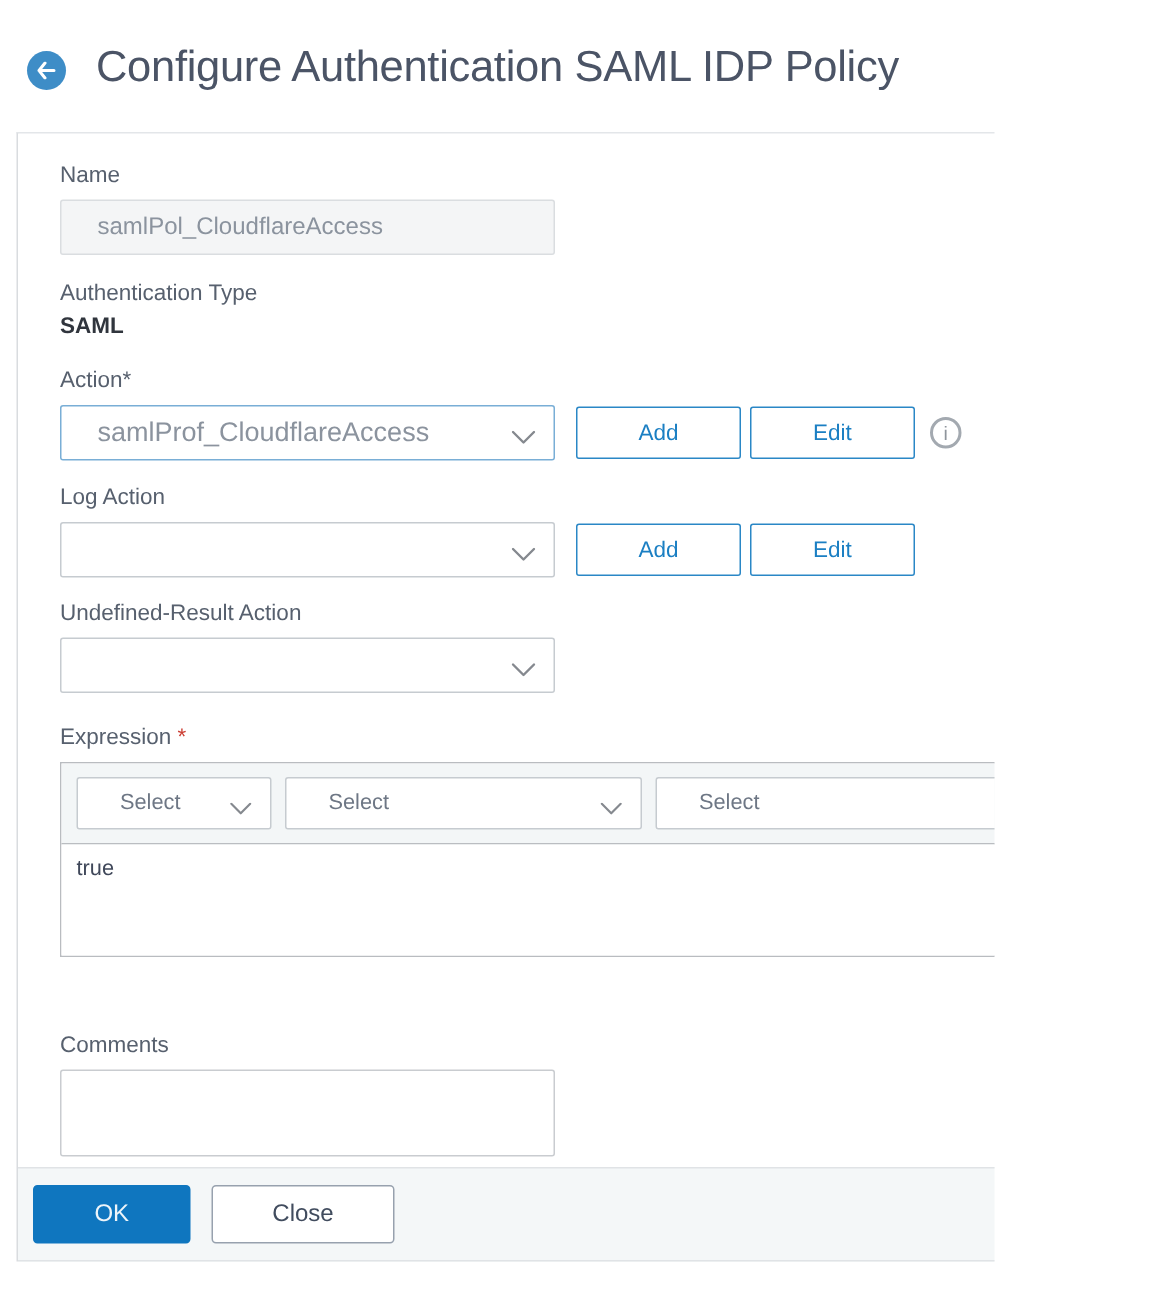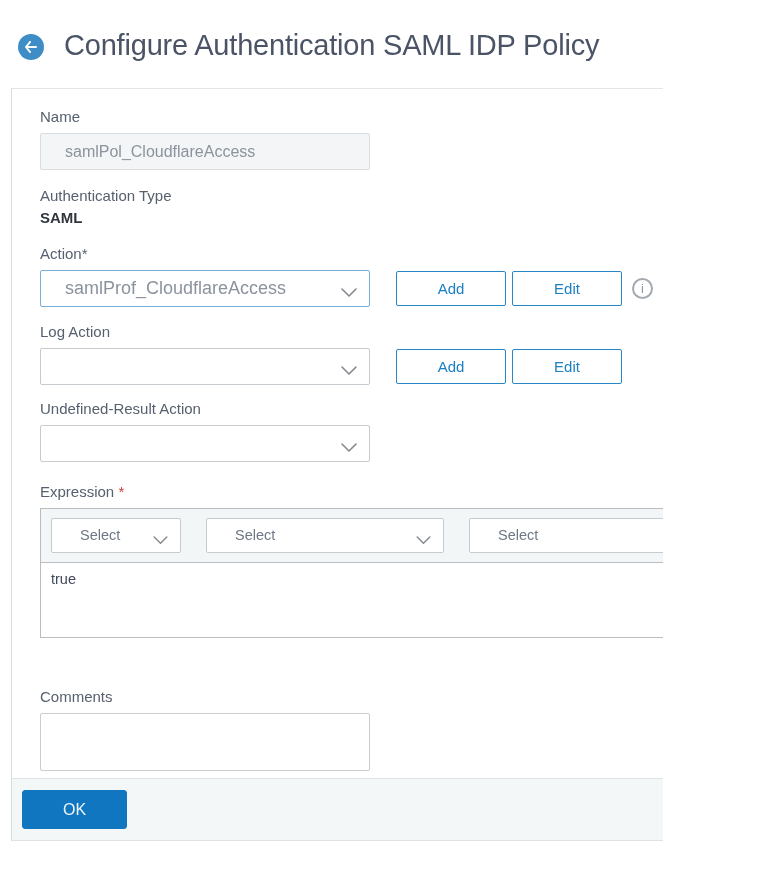--- a/index.html
+++ b/index.html
@@ -95,21 +95,21 @@
   .row { display: flex; align-items: center; }
   .btn-outline {
     width: 110px; height: 35px;
     background: #ffffff;
     border: 1px solid #2a87c6;
     border-radius: 2px;
     color: #1b7fc3;
     font-size: 15px;
     font-family: "Liberation Sans", sans-serif;
     cursor: pointer;
-    margin-left: 26px;
+    margin-left: 14px;
   }
   .btn-outline + .btn-outline { margin-left: 6px; }
   .info-icon {
     width: 21px; height: 21px;
     margin-left: 10px;
     border: 2px solid #a3a9b0;
     border-radius: 50%;
     color: #8f959c;
     font-size: 13px;
     line-height: 17px;
@@ -131,21 +131,21 @@
     border: 1px solid #b9bcc0;
     margin-top: 2px;
   }
   .expr-toolbar {
     background: #f3f6f7;
     border-bottom: 1px solid #babdc1;
     padding: 9px 0 9px 10px;
     display: flex;
     align-items: center;
   }
-  .expr-toolbar .select { height: 35px; margin-right: 25px; }
+  .expr-toolbar .select { height: 35px; margin-right: 9px; }
   .expr-toolbar .select .sel-text {
     line-height: 33px;
     padding-left: 28px;
     color: #6e7785;
     font-size: 14.5px;
   }
   .sel-w1 { width: 130px; }
   .sel-w2 { width: 238px; }
   .sel-w3 { width: 271px; }
   .expr-text {
@@ -319,16 +319,17 @@
 
       <div class="comments-wrap">
         <label class="field-label">Comments</label>
         <textarea class="comments-area" spellcheck="false" style=""></textarea>
       </div>
 
     </div>
 
     <div class="footer">
       <button class="btn-ok">OK</button>
+      <button class="btn-close">Close</button>
     </div>
   </div>
 
 </div>
 
 </body></html>

